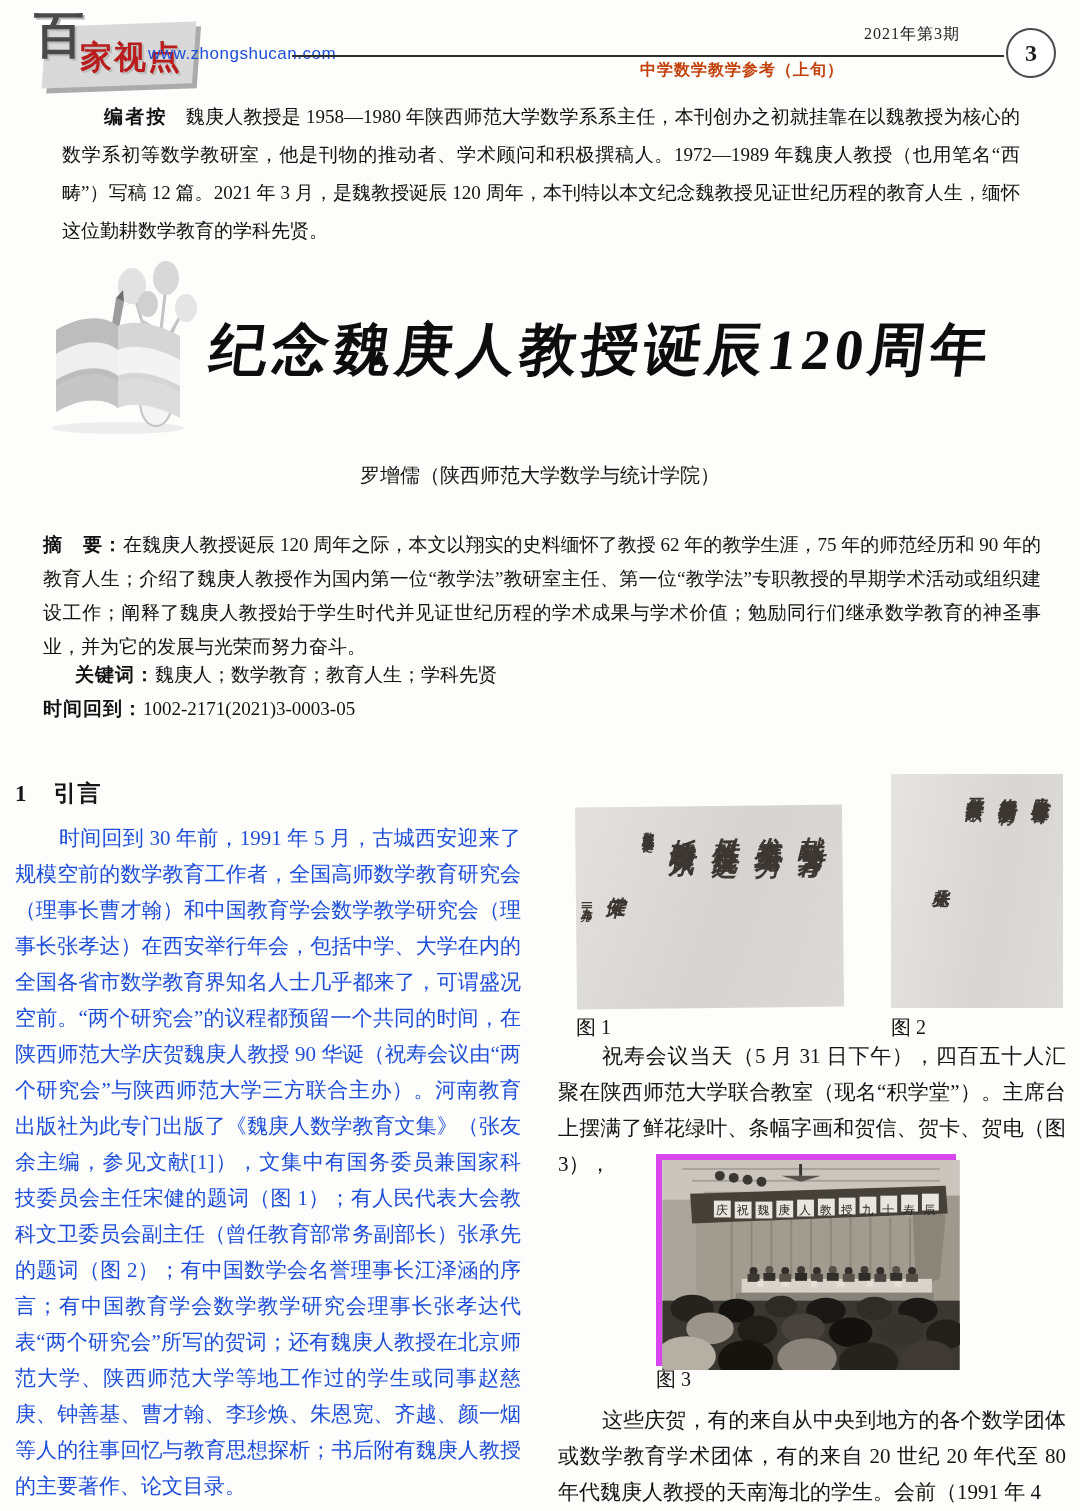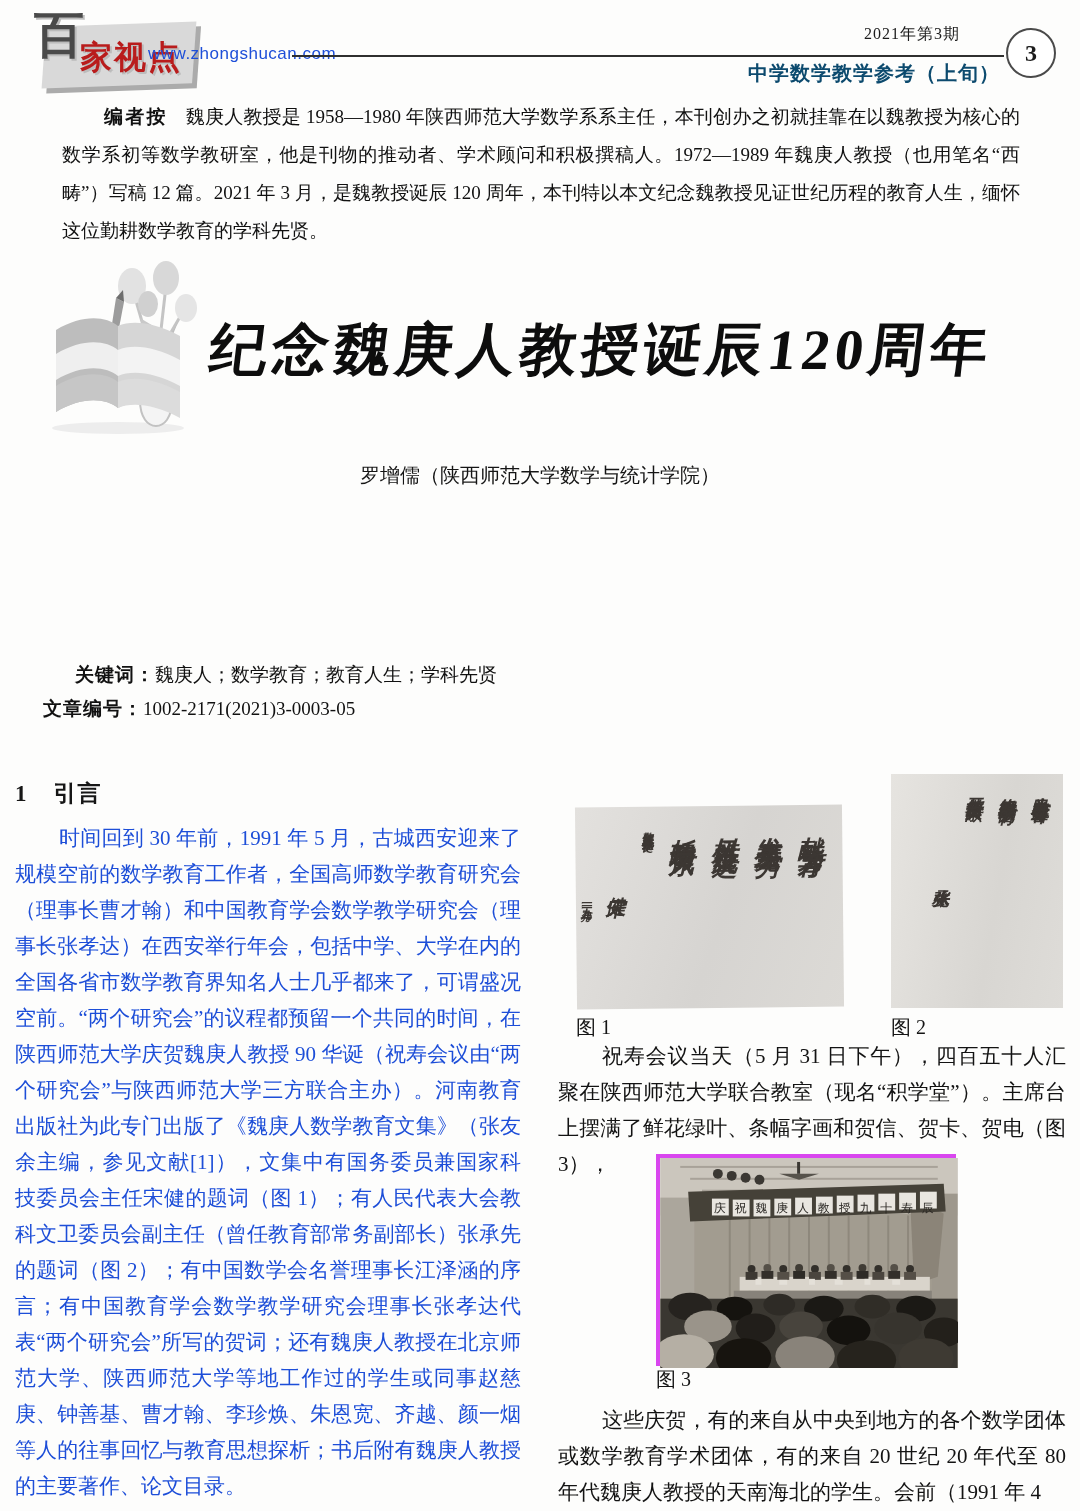--- a/index.html
+++ b/index.html
@@ -29,23 +29,23 @@
   .site {
     position:absolute; left:148px; top:44px; font-family:"Liberation Sans","DejaVu Sans",sans-serif;
     font-size:17px; color:#1d4ed8; letter-spacing:0.5px;
   }
   .head-rule { position:absolute; left:292px; top:55px; width:712px; height:2px; background:#2f2f2f; }
   .issue {
     position:absolute; left:700px; top:24px; width:260px; text-align:right;
     font-size:16px; color:#1c1c1c; letter-spacing:1px;
   }
   .journal {
-    position:absolute; left:640px; top:60px; width:360px; text-align:right;
+    position:absolute; left:640px; top:60px; width:360px; 
     font-family:"Liberation Sans","DejaVu Sans",sans-serif; font-weight:bold;
-    font-size:20px; color:#0c4a6e; letter-spacing:1px;
+    font-size:16px; color:#c2410c; letter-spacing:1px;
   }
   .page-badge {
     position:absolute; left:1006px; top:28px; width:50px; height:50px;
     border:2px solid #4a4a4a; border-radius:50%; background:#fff;
     display:flex; align-items:center; justify-content:center;
     font-size:24px; font-weight:bold; color:#1c1c1c;
   }
   
   .editor-note {
     position:absolute; left:62px; top:98px; width:958px;
@@ -106,21 +106,21 @@
   .c-ded  { font-size:11px; position:relative; top:4px;  letter-spacing:1px; }
   .c-sig  { font-size:20px; position:relative; top:62px; }
   .c-date { font-size:11px; position:relative; top:78px; letter-spacing:1px; }
   .fig2 .c-sig { font-size:17px; top:92px; }
   .fig-cap {
     position:absolute; font-size:20px; color:#141414; text-align:left; white-space:nowrap;
   }
   .cap1 { left:18px;  top:248px; width:267px; }
   .cap2 { left:333px; top:248px; width:172px; }
   .cap3 { left:98px;  top:600px; width:300px; }
-  .photo { position:absolute; left:98px; top:388px; width:300px; height:212px; border:4px solid #d946ef; }
+  .photo { position:absolute; left:98px; top:388px; width:300px; height:212px; border:6px solid #d946ef; }
   
   svg { display:block; }
 </style>
 </head>
 <body>
 
 <div class="page">
 
   <div class="logo">
     <div class="slab"></div>
@@ -158,22 +158,23 @@
       <path d="M132,78 C106,64 84,62 70,68 L70,150 C84,142 106,144 132,158 Z" fill="#d6d6d6"></path>
       <path d="M8,96 C34,80 58,82 70,92 L70,118 C58,108 34,106 8,122 Z" fill="#efefef"></path>
       <path d="M132,102 C106,88 84,86 70,92 L70,118 C84,112 106,114 132,128 Z" fill="#f3f3f3"></path>
       <path d="M8,128 C34,112 58,114 70,124 L70,150 C58,140 34,138 8,154 Z" fill="#c6c6c6"></path>
       <path d="M132,134 C106,120 84,118 70,124 L70,150 C84,144 106,146 132,160 Z" fill="#dcdcdc"></path>
     </svg>
   </div>
   <div class="main-title">纪念魏庚人教授诞辰120周年</div>
   <div class="author">罗增儒（陕西师范大学数学与统计学院）</div>
 
+  <p class="abstract"><span class="blab">摘　要：</span><span>在魏庚人教授诞辰 120 周年之际，本文以翔实的史料缅怀了教授 62 年的教学生涯，75 年的师范经历和 90 年的教育人生；介绍了魏庚人教授作为国内第一位“教学法”教研室主任、第一位“教学法”专职教授的早期学术活动或组织建设工作；阐释了魏庚人教授始于学生时代并见证世纪历程的学术成果与学术价值；勉励同行们继承数学教育的神圣事业，并为它的发展与光荣而努力奋斗。</span></p>
   <p class="meta-line kw"><span class="blab">关键词：</span><span>魏庚人；数学教育；教育人生；学科先贤</span></p>
-  <p class="meta-line art"><span class="blab">文章编号：</span><span>1002-2171(2021)3-0003-05</span></p>
+  <p class="meta-line art"><span class="blab">时间回到：</span><span>1002-2171(2021)3-0003-05</span></p>
 
   <div class="sec-head"><span class="num">1</span><span>引言</span></div>
 
   <p class="col-left">时间回到 30 年前，1991 年 5 月，古城西安迎来了规模空前的数学教育工作者，全国高师数学教育研究会（理事长曹才翰）和中国教育学会数学教学研究会（理事长张孝达）在西安举行年会，包括中学、大学在内的全国各省市数学教育界知名人士几乎都来了，可谓盛况空前。“两个研究会”的议程都预留一个共同的时间，在陕西师范大学庆贺魏庚人教授 90 华诞（祝寿会议由“两个研究会”与陕西师范大学三方联合主办）。河南教育出版社为此专门出版了《魏庚人数学教育文集》（张友余主编，参见文献[1]），文集中有国务委员兼国家科技委员会主任宋健的题词（图 1）；有人民代表大会教科文卫委员会副主任（曾任教育部常务副部长）张承先的题词（图 2）；有中国数学会名誉理事长江泽涵的序言；有中国教育学会数学教学研究会理事长张孝达代表“两个研究会”所写的贺词；还有魏庚人教授在北京师范大学、陕西师范大学等地工作过的学生或同事赵慈庚、钟善基、曹才翰、李珍焕、朱恩宽、齐越、颜一烟等人的往事回忆与教育思想探析；书后附有魏庚人教授的主要著作、论文目录。</p>
 
   <div class="col-right">
 
     <div class="callig fig1">
       <div class="main">献毕生为育才</div>
       <div class="main">发光热至无穷</div>

